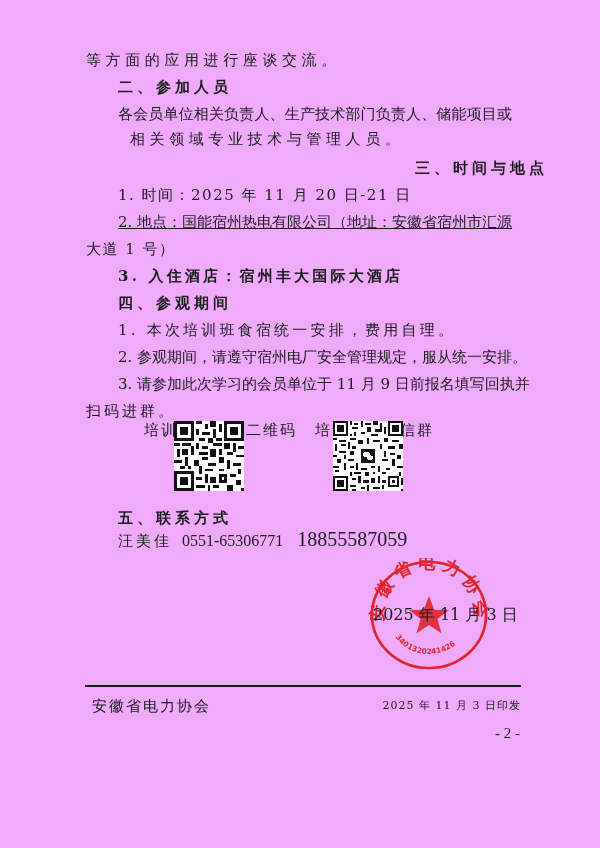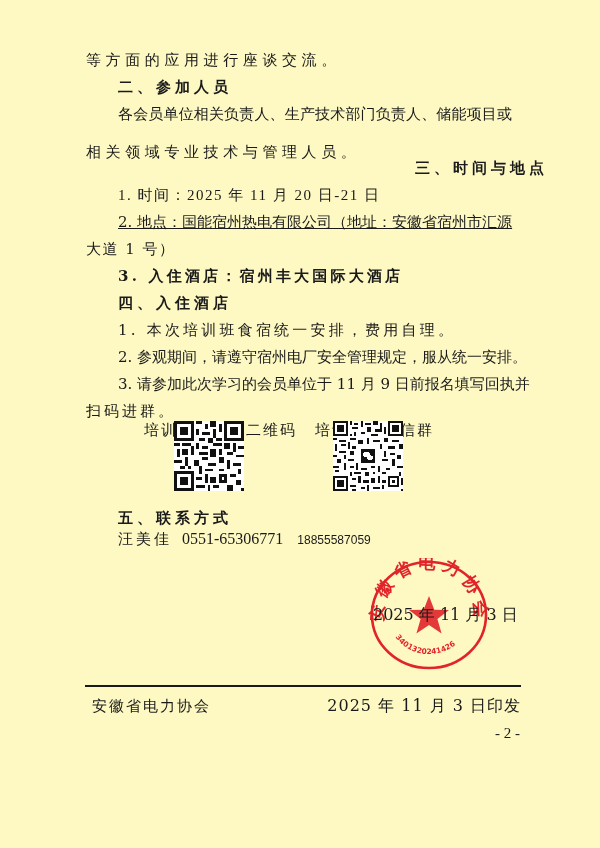--- a/index.html
+++ b/index.html
@@ -12,21 +12,21 @@
       height: 848px;
       position: relative;
       overflow: hidden;
       font-family: "DejaVu Serif", "Liberation Serif", serif;
       color: #1a1a1a;
     }
     .page {
       position: absolute;
       left: 0; top: 0;
       width: 600px; height: 848px;
-      background: #fef9c3;
+      background: #f0abfc;
     }
     .line {
       position: absolute;
       left: 86px;
       width: 430px;
       font-size: 15px;
       line-height: 20px;
       height: 20px;
       letter-spacing: 4.6px;
       white-space: nowrap;
@@ -53,21 +53,21 @@
     .contact {
       position: absolute;
       left: 118px;
       top: 529px;
       font-size: 15px;
       line-height: 20px;
       white-space: nowrap;
     }
     .contact .name { letter-spacing: 3px; margin-right: 10px; }
     .contact .phone1 { font-family: "Liberation Serif", "DejaVu Serif", serif; font-size: 16px; margin-right: 14px; }
-    .contact .phone2 { font-family: Liberation Sans, sans-serif; font-size: 12px; }
+    .contact .phone2 { font-family: Liberation Serif, serif; font-size: 20px; }
     .seal {
       position: absolute;
       left: 368px;
       top: 558px;
       width: 122px;
       height: 114px;
     }
     .sign-date {
       position: absolute;
       left: 373px;
@@ -91,21 +91,21 @@
       top: 696px;
       font-size: 15px;
       line-height: 20px;
       letter-spacing: 2px;
       white-space: nowrap;
     }
     .footer-date {
       position: absolute;
       right: 79px;
       top: 696px;
-      font-size: 16px;
+      font-size: 11px;
       line-height: 20px;
       white-space: nowrap;
       letter-spacing: 1px;
     }
     .page-num {
       position: absolute;
       right: 80px;
       top: 723px;
       font-size: 15px;
       line-height: 20px;
@@ -115,29 +115,29 @@
   </style>
 </head>
 <body>
 
 <div class="page">
 
   <div class="line" style="top:50px;">等方面的应用进行座谈交流。</div>
 
   <div class="line indent justify" style="top:104px; width:394px;">各会员单位相关负责人、生产技术部门负责人、储能项目或</div>
   <div class="line indent heading" style="top:77px;">二、参加人员</div>
-  <div class="line" style="top:142px;">相关领域专业技术与管理人员。</div>
+  <div class="line" style="top:129px;margin-left:44px;">相关领域专业技术与管理人员。</div>
 
   <div class="line indent heading" style="top:158px;text-align:right;">三、时间与地点</div>
-  <div class="line indent" style="top:185px; letter-spacing:1.5px;font-family:Liberation Serif, serif;">1. 时间：2025 年 11 月 20 日-21 日</div>
+  <div class="line indent" style="top:185px; letter-spacing:1.5px;">1. 时间：2025 年 11 月 20 日-21 日</div>
   <div class="line indent justify" style="top:212px; width:394px;text-decoration:underline;">2. 地点：国能宿州热电有限公司（地址：安徽省宿州市汇源</div>
   <div class="line" style="top:239px; letter-spacing:1.5px;">大道 1 号）</div>
   <div class="line indent" style="top:266px; letter-spacing:3.2px;font-weight:bold;">3. 入住酒店：宿州丰大国际大酒店</div>
 
-  <div class="line indent heading" style="top:293px;">四、入住酒店</div>
+  <div class="line indent heading" style="top:293px;">四、参观期间</div>
   <div class="line indent" style="top:320px; letter-spacing:3.2px;">1. 本次培训班食宿统一安排，费用自理。</div>
   <div class="line indent justify" style="top:347px; width:398px;">2. 参观期间，请遵守宿州电厂安全管理规定，服从统一安排。</div>
   <div class="line indent justify" style="top:374px; width:394px;">3. 请参加此次学习的会员单位于 11 月 9 日前报名填写回执并</div>
   <div class="line" style="top:401px; letter-spacing:3px;">扫码进群。</div>
 
   <div class="qr-caption" style="left:144px; top:420px;">培训报名登记二维码</div>
   <div class="qr-caption" style="left:315px; top:420px;">培训交流微信群</div>
 
   <svg class="qr" style="left:174px; top:419px;" viewBox="0 0 25 25" shape-rendering="crispEdges">
     <rect width="25" height="25" fill="#fff"></rect>

